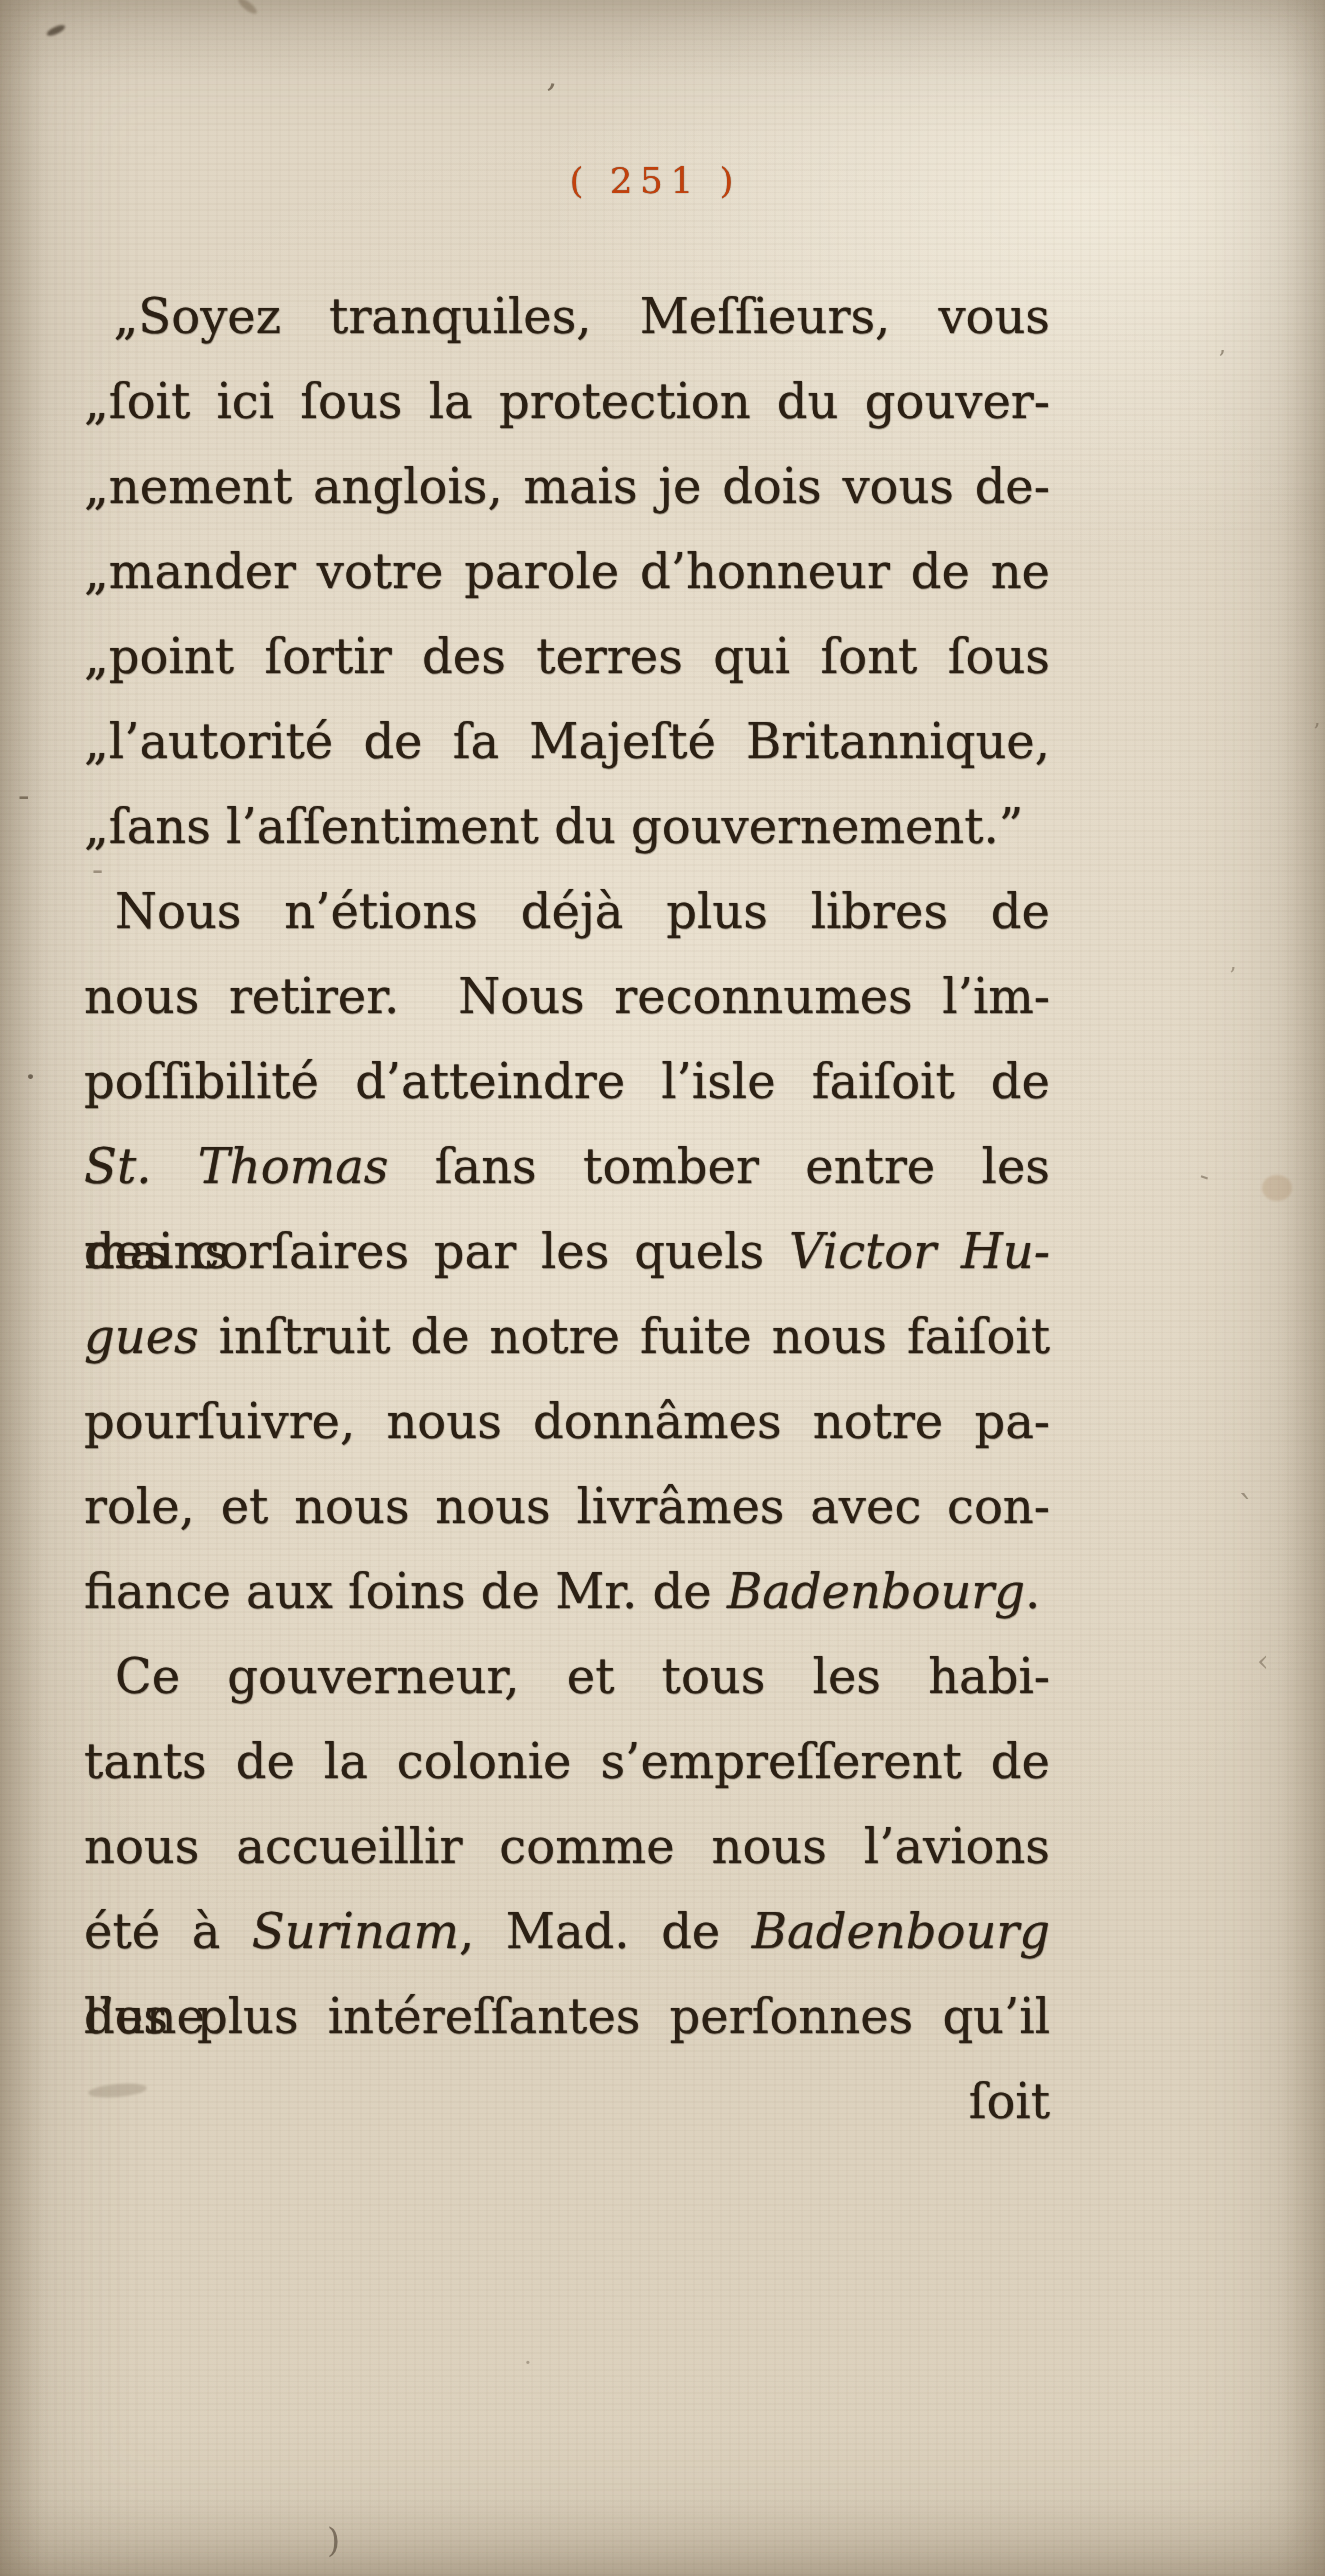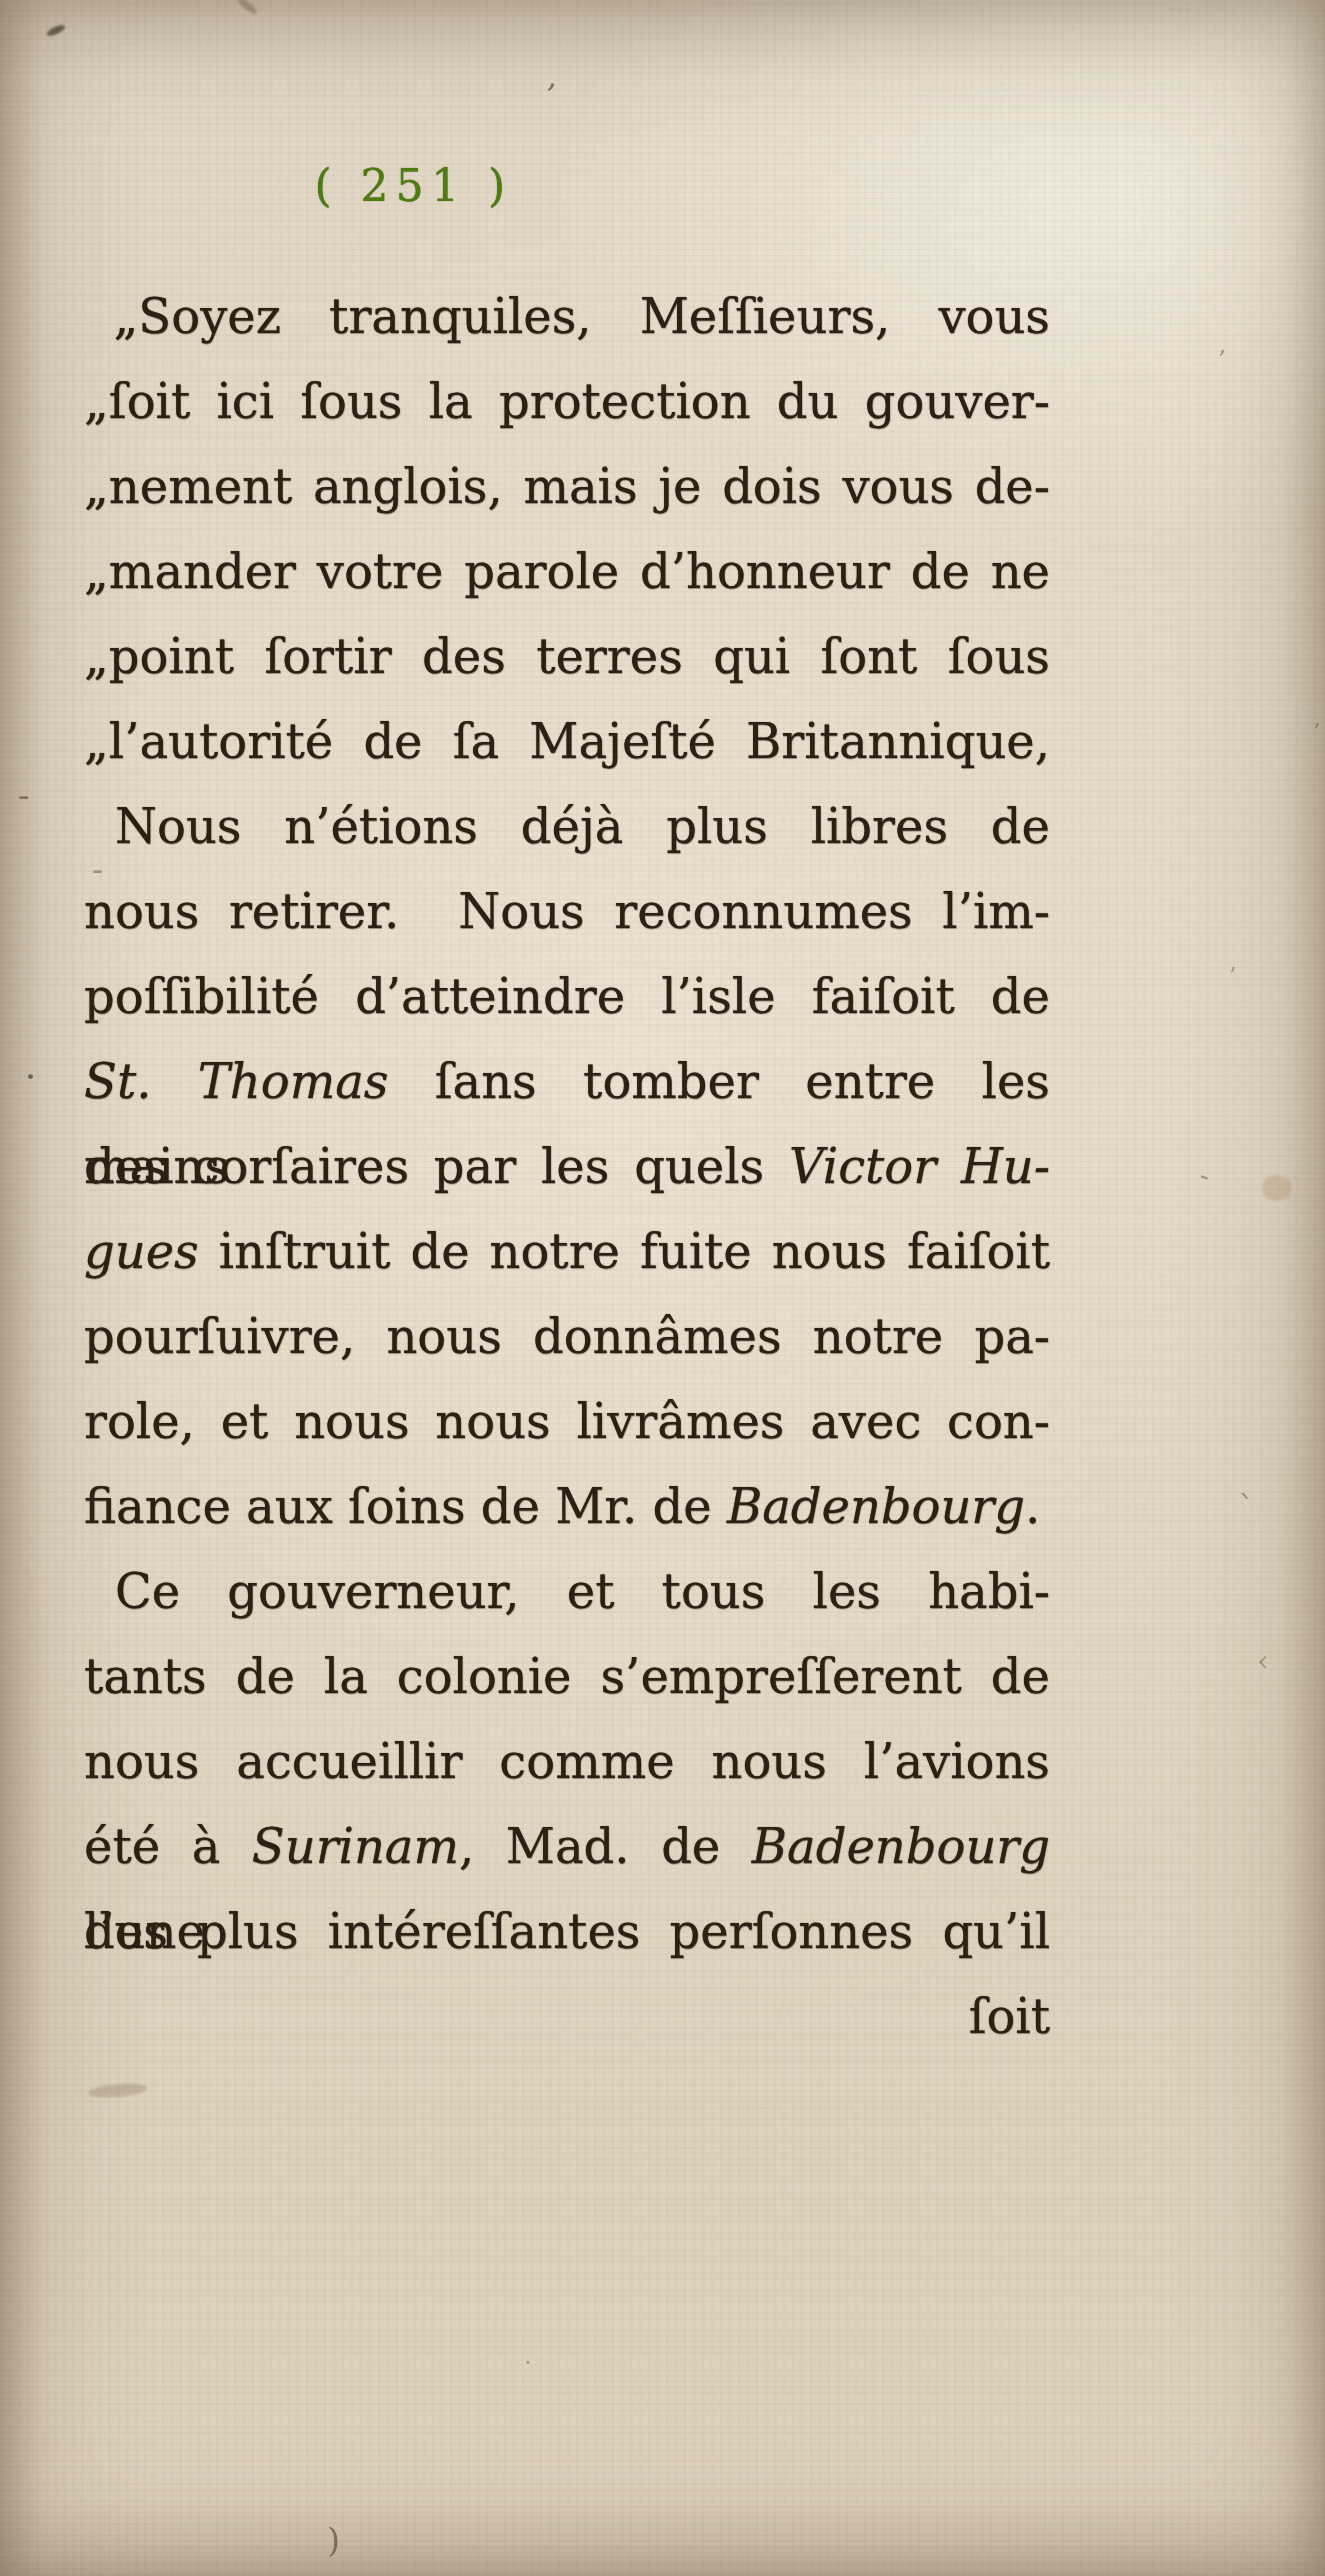--- a/index.html
+++ b/index.html
@@ -19,22 +19,22 @@
       repeating-linear-gradient(0deg, rgba(146,126,96,0.045) 0 1.6px, rgba(255,255,255,0) 1.6px 5.7px),
       repeating-linear-gradient(90deg, rgba(146,126,96,0.030) 0 2.5px, rgba(255,255,255,0) 2.5px 9px);
     mix-blend-mode:multiply;
   }
   .vignette{
     position:absolute;inset:0;pointer-events:none;
     box-shadow:inset 0 0 131px rgba(92,76,54,0.38), inset 0 0 33px rgba(92,76,54,0.18);
   }
   .header{
     position:absolute;left:86px;top:160px;width:655px;
-    text-align:center;font-size:44px;letter-spacing:7.4px;
-    color:#4d7c0f;text-shadow:0 0 1.1px rgba(44,33,21,0.75);
+    text-align:right;font-size:36px;letter-spacing:7.4px;
+    color:#c2410c;text-shadow:0 0 1.1px rgba(44,33,21,0.75);
   }
   .text-block{
     position:absolute;left:84px;top:274px;width:966px;
     font-size:48px;color:#2b2014;
     text-shadow:0 0 1.1px rgba(43,32,20,0.72), 0.5px 0.5px 0.7px rgba(43,32,20,0.35);
   }
   .line{height:85px;line-height:85px;white-space:normal;}
   .line.just{text-align:justify;text-align-last:justify;}
   .line.right{text-align:right;text-align-last:right;}
   .it{font-style:italic;margin-top:12px;}
@@ -47,20 +47,21 @@
 <div class="page">
   <div class="texture"></div>
   <div class="header">( 251 )</div>
   <div class="text-block">
       <div class="line just" style="text-indent: 29.5px;"><span>„Soyez tranquiles, Meſſieurs, vous</span></div>
       <div class="line just"><span>„ſoit ici ſous la protection du gouver-</span></div>
       <div class="line just"><span>„nement anglois, mais je dois vous de-</span></div>
       <div class="line just"><span>„mander votre parole d’honneur de ne</span></div>
       <div class="line just"><span>„point ſortir des terres qui ſont ſous</span></div>
       <div class="line just"><span>„l’autorité de ſa Majeſté Britannique,</span></div>
+      <div class="line"><span>„ſans l’aſſentiment du&nbsp;gouvernement.”</span></div>
       <div class="line just" style="text-indent: 31px;"><span>Nous n’étions déjà plus libres de</span></div>
       <div class="line just"><span>nous retirer.&nbsp; Nous reconnumes l’im-</span></div>
       <div class="line just"><span>poſſibilité d’atteindre l’isle faiſoit de</span></div>
       <div class="line just"><span class="it">St. Thomas</span><span> ſans tomber entre les mains</span></div>
       <div class="line just"><span>des corſaires par les quels </span><span class="it">Victor Hu-</span></div>
       <div class="line just"><span class="it">gues</span><span> inſtruit de notre fuite nous faiſoit</span></div>
       <div class="line just"><span>pourſuivre, nous donnâmes notre pa-</span></div>
       <div class="line just"><span>role, et nous nous livrâmes avec con-</span></div>
       <div class="line"><span>fiance aux ſoins de Mr. de </span><span class="it">Badenbourg</span><span>.</span></div>
       <div class="line just" style="text-indent: 31px;"><span>Ce gouverneur, et tous les habi-</span></div>

